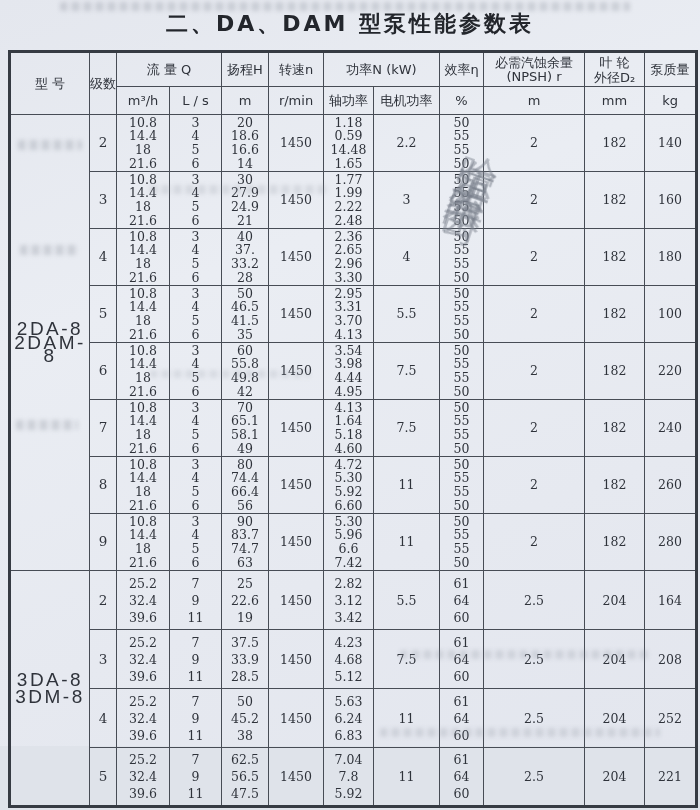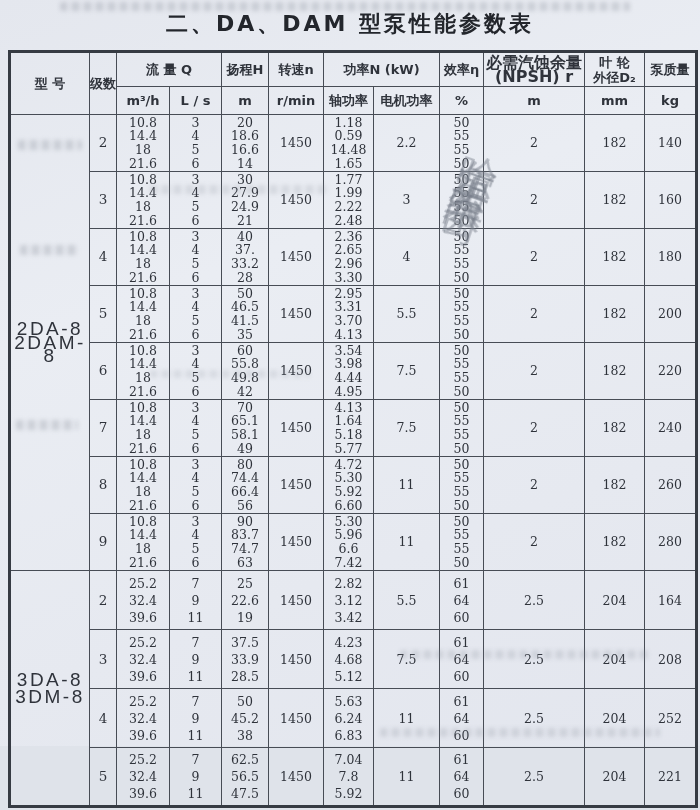--- a/index.html
+++ b/index.html
@@ -27,27 +27,27 @@
     border-collapse:collapse;
     border:3px solid #363b43;
   }
   .pump-table th, .pump-table td {
     border:1.6px solid #474c55;
     text-align:center; vertical-align:middle;
     padding:0; color:#2f333b;
   }
   thead th {
     font-family:"DejaVu Sans", sans-serif;
-    font-weight:bold; font-size:13px; line-height:15px;
+    font-weight:normal; font-size:13px; line-height:15px;
     white-space:pre-line;
     border-bottom-width:2px;
   }
   thead tr.hrow1 th { height:35px; }
   thead tr.hrow2 th { height:28px; font-size:13px; }
-  th.small { font-size:16px; line-height:13.5px; }
+  th.small { font-size:13px; line-height:13.5px; }
   tbody td { font-size:12.5px; }
   tbody tr.g1 { height:57px; }
   tbody tr.g2 { height:59px; }
   tbody .v { line-height:13.6px; }
   tbody tr.g2 .v { line-height:17px; }
   td.model-cell {
     font-size:19px; letter-spacing:2.5px;
     line-height:17px; font-family:Liberation Sans, sans-serif;
   }
   td.stage-cell { font-size:13.5px; }
@@ -325,21 +325,21 @@
             <div class="v">55</div>
             <div class="v">50</div>
           </td>
           <td>
             <div class="v">2</div>
           </td>
           <td>
             <div class="v">182</div>
           </td>
           <td>
-            <div class="v">200</div>
+            <div class="v">100</div>
           </td>
         </tr>
         <tr class="g1">
           <td class="stage-cell">
             <div class="v">6</div>
           </td>
           <td>
             <div class="v">10.8</div>
             <div class="v">14.4</div>
             <div class="v">18</div>
@@ -407,21 +407,21 @@
             <div class="v">58.1</div>
             <div class="v">49</div>
           </td>
           <td>
             <div class="v">1450</div>
           </td>
           <td>
             <div class="v">4.13</div>
             <div class="v">1.64</div>
             <div class="v">5.18</div>
-            <div class="v">5.77</div>
+            <div class="v">4.60</div>
           </td>
           <td>
             <div class="v">7.5</div>
           </td>
           <td>
             <div class="v">50</div>
             <div class="v">55</div>
             <div class="v">55</div>
             <div class="v">50</div>
           </td>

